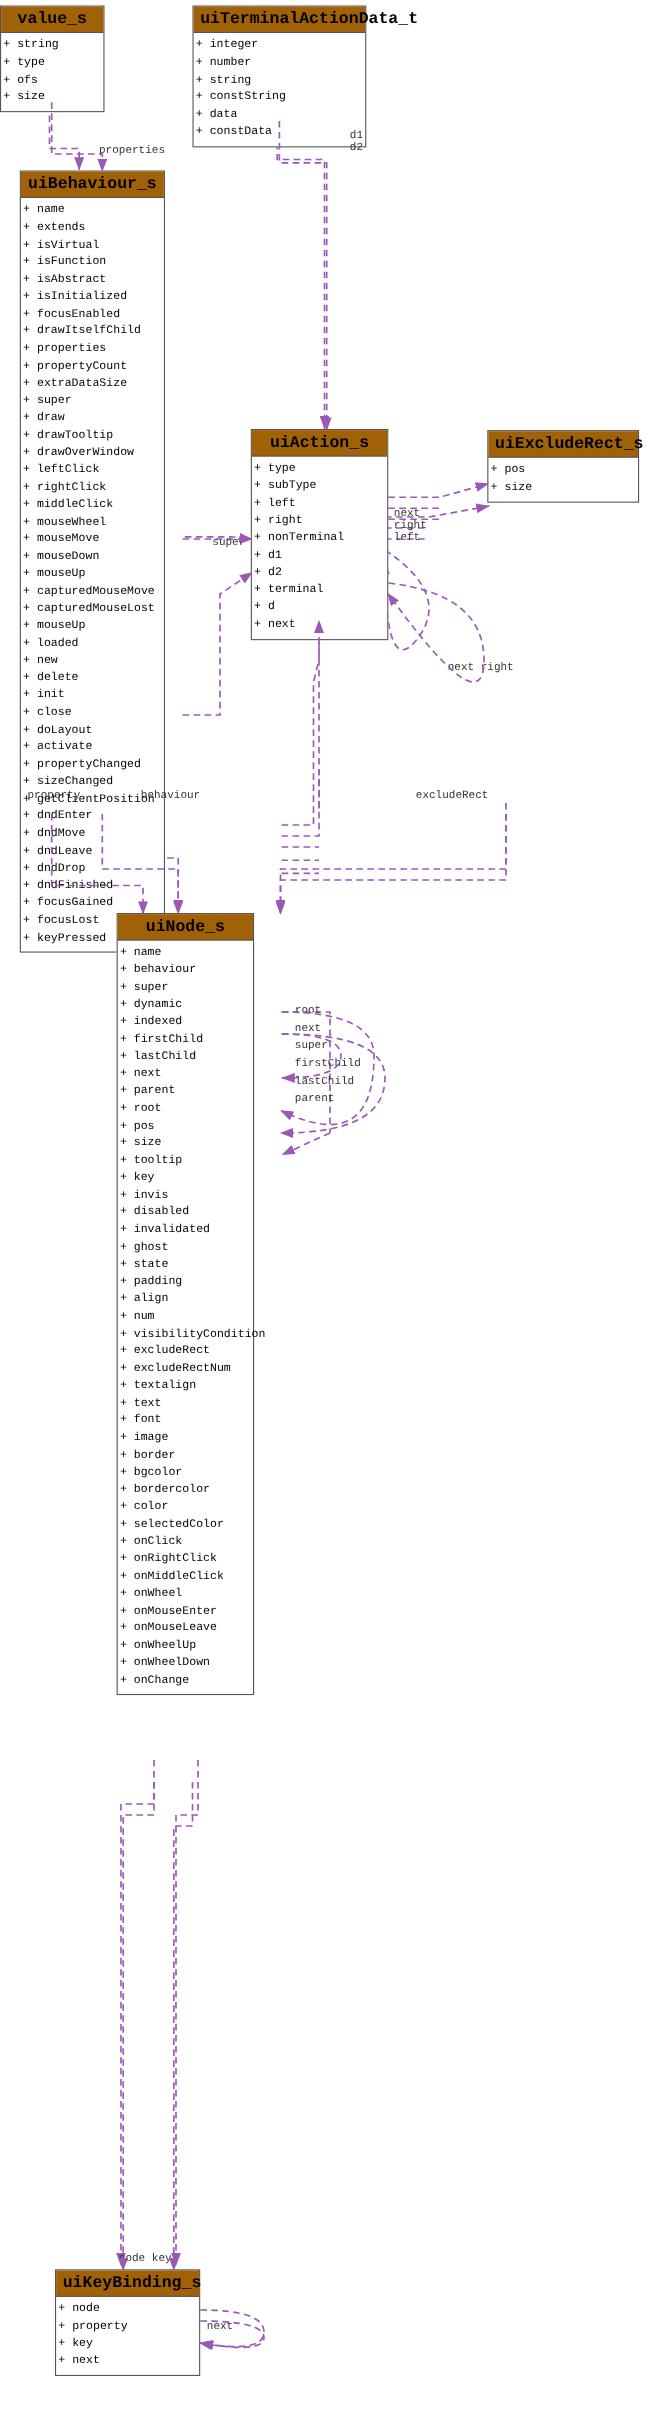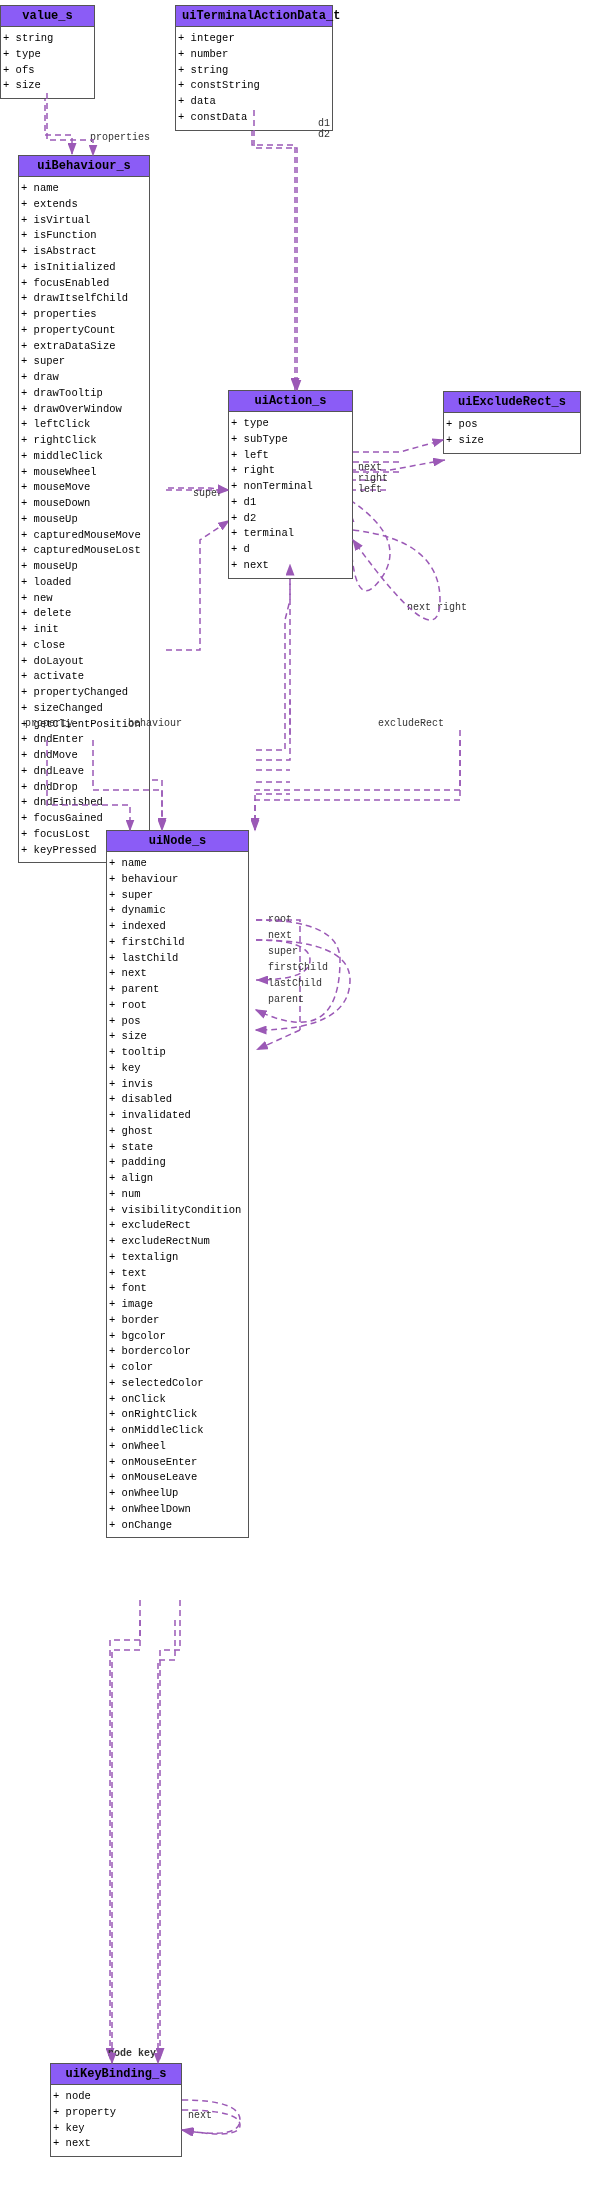--- a/index.html
+++ b/index.html
@@ -17,26 +17,26 @@
       position: relative;
       background: #fff;
     }
     .uml-box {
       position: absolute;
       border: 1.5px solid #555;
       background: #fff;
       min-width: 80px;
     }
     .uml-box-header {
-      background: #8b5cf6;
+      background: #a16207;
       border-bottom: 1.5px solid #555;
       padding: 3px 6px;
       font-weight: bold;
       text-align: center;
-      font-size: 12px;
+      font-size: 15px;
     }
     .uml-box-body {
       padding: 4px 2px;
       line-height: 1.5;
     }
     .uml-box-body div {
       white-space: nowrap;
       font-size: 10.5px;
     }
     .label-text {
@@ -223,21 +223,21 @@
 
   <div class="label-text" style="left:407px; top:602px;">next right</div>
 
   <div class="label-text" style="left:25px; top:718px;">property</div>
 
   <div class="label-text" style="left:128px; top:718px;">behaviour</div>
 
 
   <div class="label-text" style="left:378px; top:718px;">excludeRect</div>
 
-  <div class="uml-box" style="left:106px; top:830px; width:143px;">
+  <div class="uml-box" style="left:106px; top:830px; width:125px;">
     <div class="uml-box-header">uiNode_s</div>
     <div class="uml-box-body">
       <div>+ name</div>
       <div>+ behaviour</div>
       <div>+ super</div>
       <div>+ dynamic</div>
       <div>+ indexed</div>
       <div>+ firstChild</div>
       <div>+ lastChild</div>
       <div>+ next</div>
@@ -276,21 +276,21 @@
       <div>+ onWheelUp</div>
       <div>+ onWheelDown</div>
       <div>+ onChange</div>
     </div>
   </div>
 
   <div class="label-text" style="left:268px; top:912px; line-height:1.6;">
     root<br>next<br>super<br>firstChild<br>lastChild<br>parent
   </div>
 
-  <div class="label-text" style="left:108px; top:2048px;font-weight:bold;">node   key</div>
+  <div class="label-text" style="left:108px; top:2048px;">node   key</div>
 
   <div class="uml-box" style="left:50px; top:2063px; width:132px;">
     <div class="uml-box-header">uiKeyBinding_s</div>
     <div class="uml-box-body">
       <div>+ node</div>
       <div>+ property</div>
       <div>+ key</div>
       <div>+ next</div>
     </div>
   </div>

